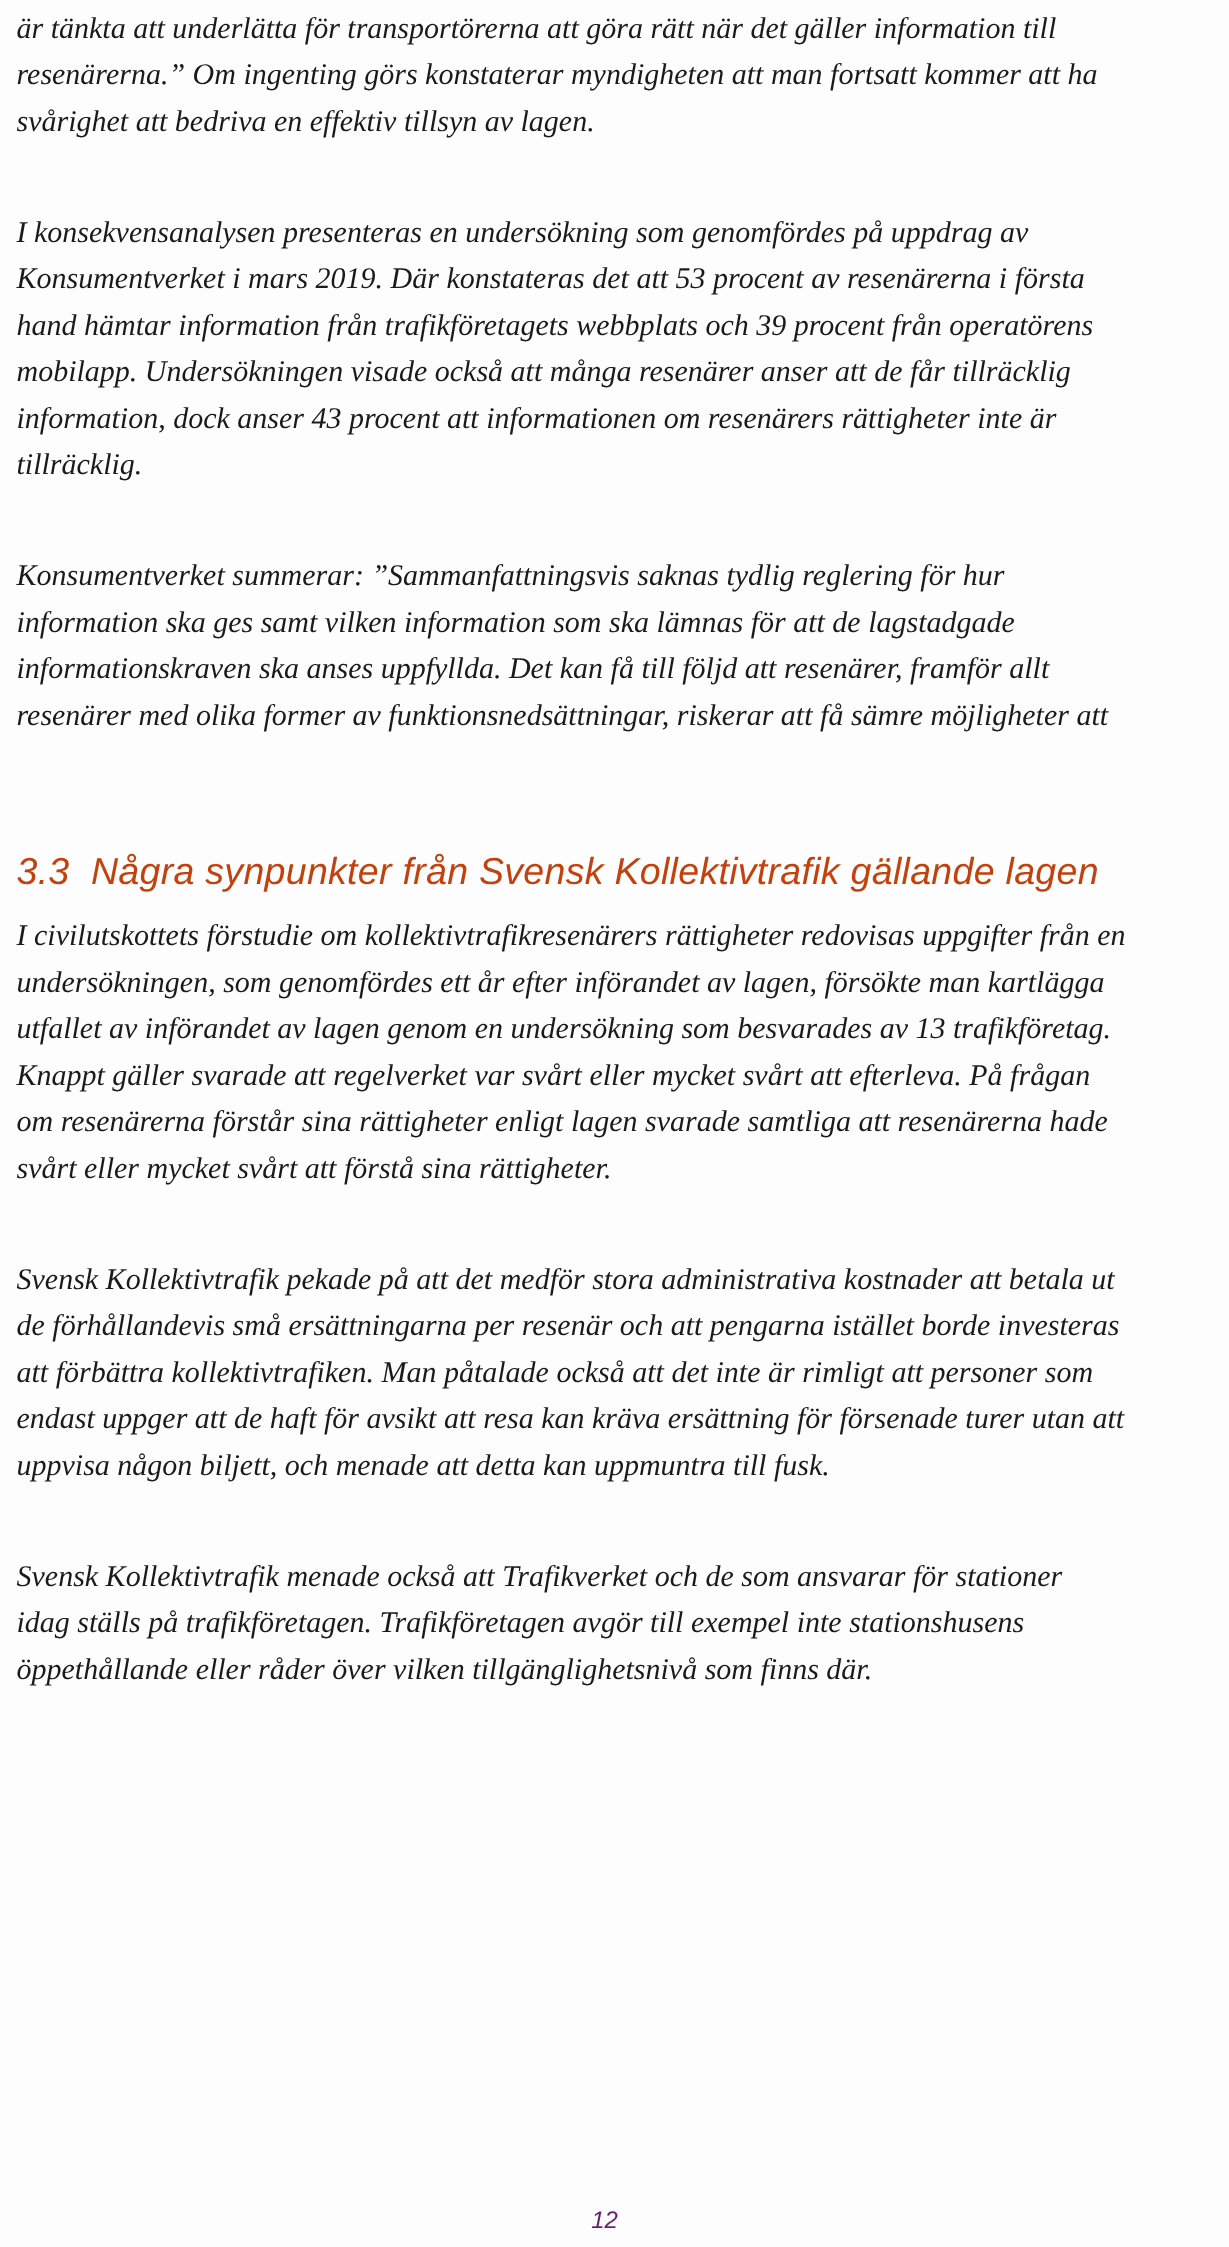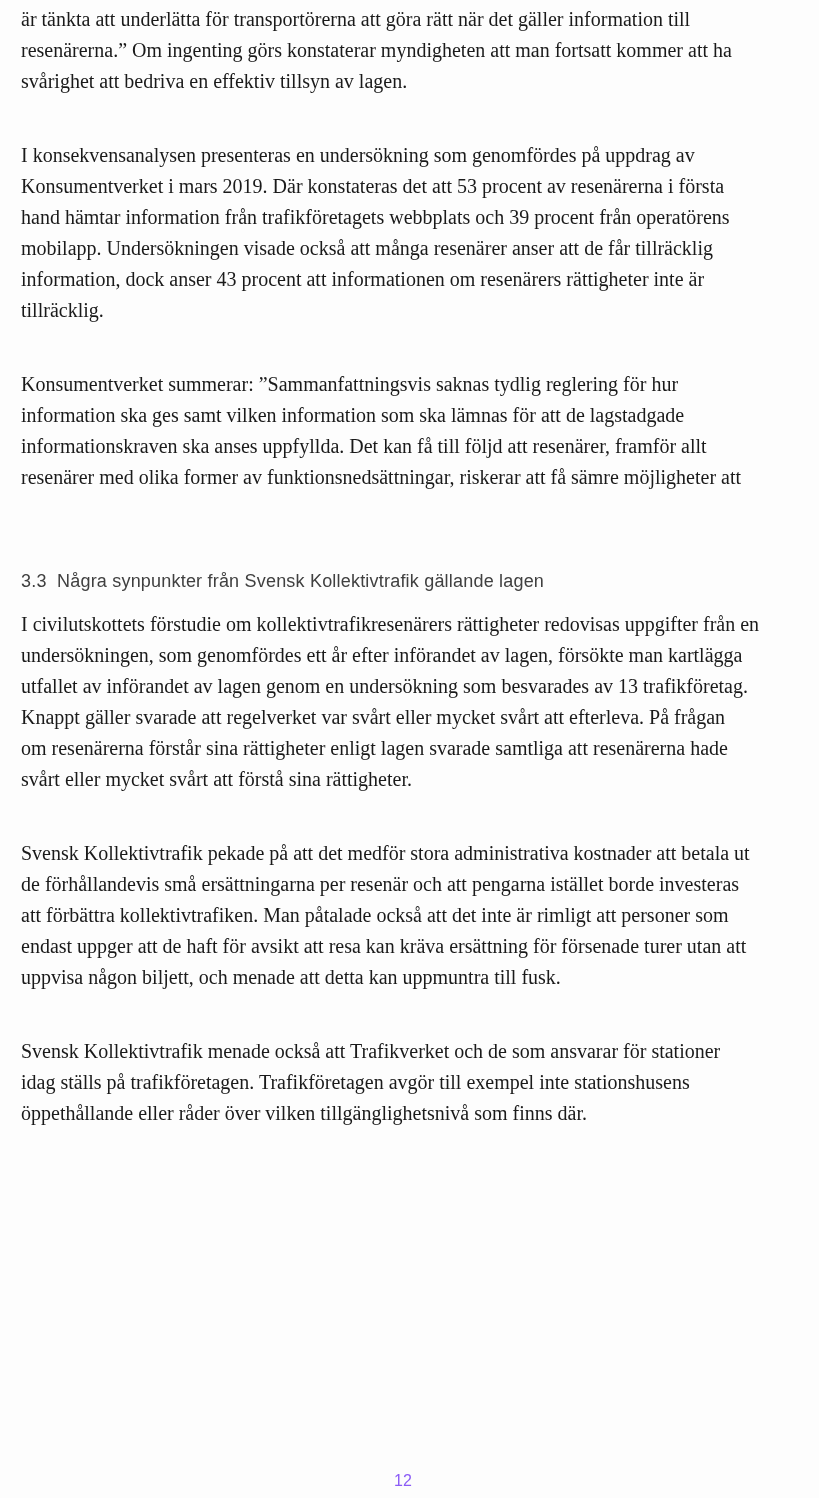--- a/index.html
+++ b/index.html
@@ -12,50 +12,51 @@
     background: #fdfdfd;
     color: #1a1a1a;
     font-family: "Liberation Serif", serif;
     position: relative;
     overflow: hidden;
   }
   .page {
     box-sizing: border-box;
     width: 719px;
     height: 1498px;
-    padding: 4px 0 0 21px;
+    padding: 4px 0 0 11px;
     position: relative;
+    font-style: italic;
   }
   .para {
     margin: 0 0 43px 0;
   }
   .line {
     font-size: 20px;
     line-height: 31px;
     white-space: pre;
   }
   .section-heading {
     font-family: "Liberation Sans", sans-serif;
-    font-size: 18px;
+    font-size: 25px;
     font-weight: 400;
     letter-spacing: 0.2px;
     line-height: 36px;
-    color: #404040;
+    color: #c2410c;
     margin: 70px 0 10px 0;
     white-space: pre;
   }
   .page-number {
     position: absolute;
     left: 0;
     top: 1472px;
     width: 806px;
     text-align: center;
     font-family: "Liberation Sans", sans-serif;
     font-size: 16px;
-    color: #8b5cf6;
+    color: #701a75;
   }
 </style>
 </head>
 <body>
 
 <div class="page">
 
   <div class="para">
     <div class="line">är tänkta att underlätta för transportörerna att göra rätt när det gäller information till</div>
     <div class="line">resenärerna.” Om ingenting görs konstaterar myndigheten att man fortsatt kommer att ha</div>

